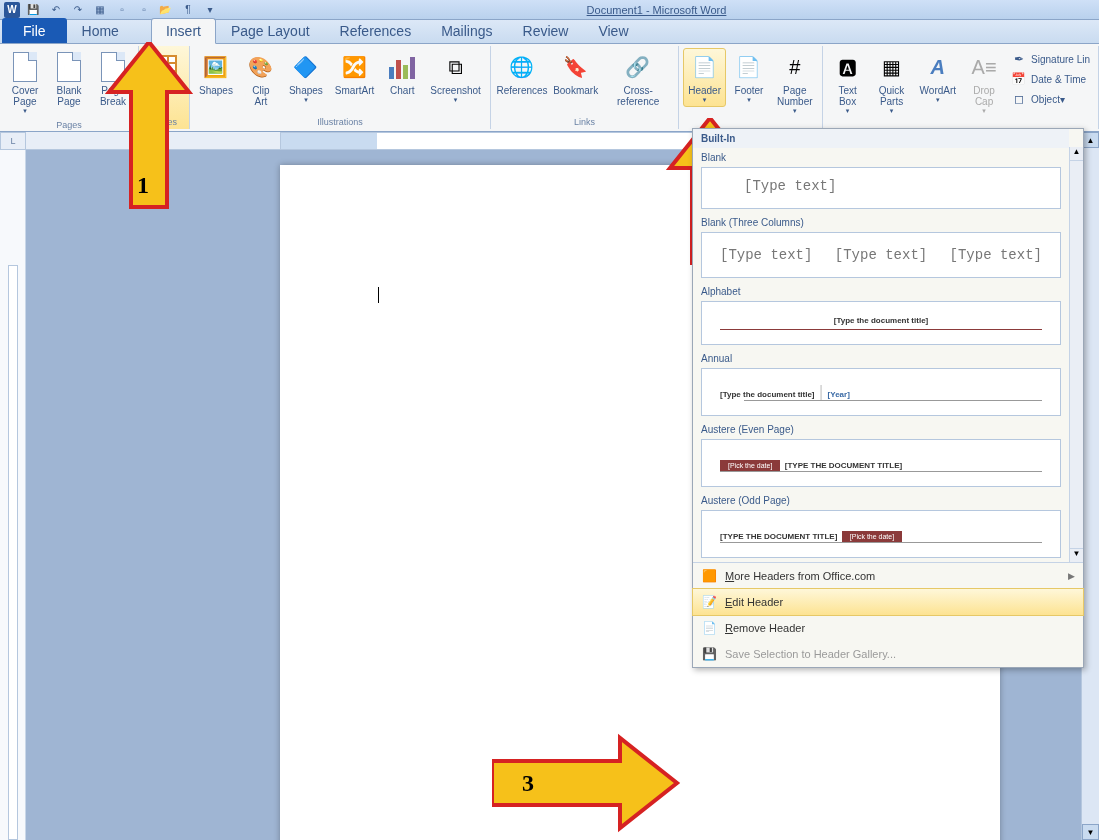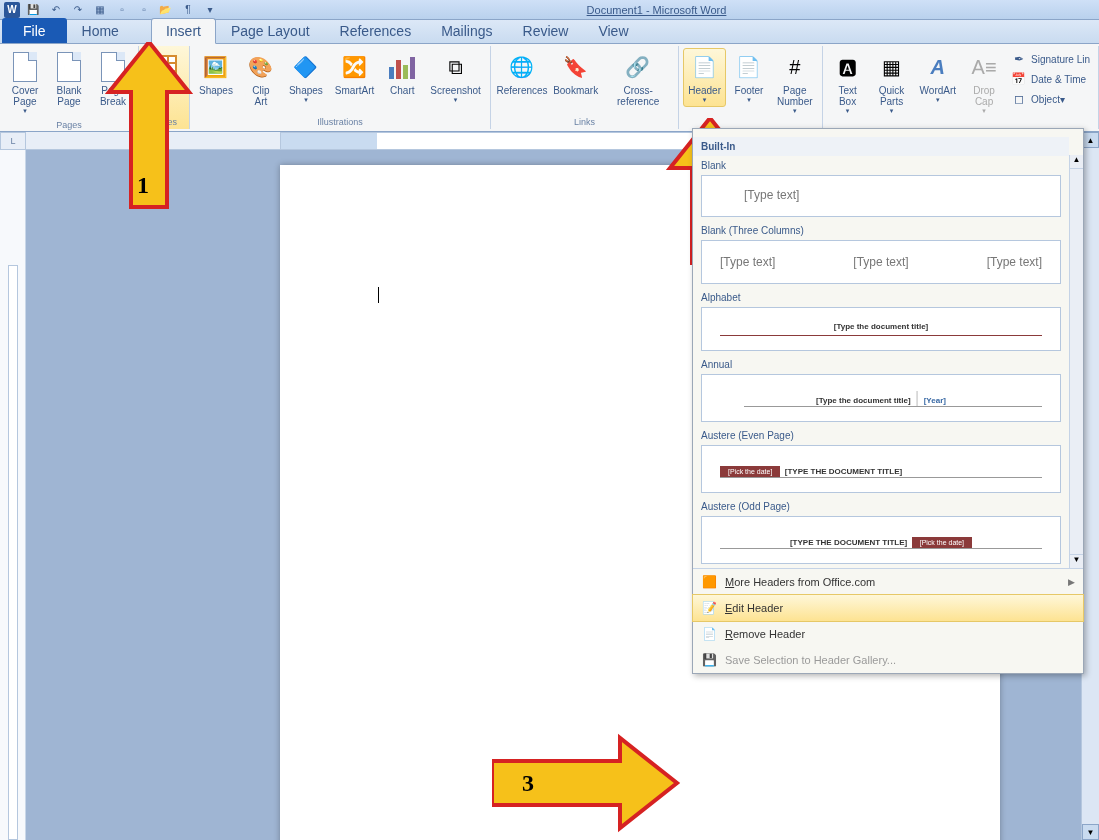--- a/index.html
+++ b/index.html
@@ -49,29 +49,29 @@
 .scroll-up, .scroll-dn { height: 16px; background: #c9dbf0; border: 1px solid #8ba5c8; display: flex; align-items: center; justify-content: center; font-size: 8px; cursor: pointer; }
 .scroll-dn { position: absolute; bottom: 0; width: 100%; }
 
 
 .header-dropdown { position: absolute; left: 692px; top: 128px; width: 392px; background: #f7f7f2; border: 1px solid #9ba7b7; box-shadow: 2px 2px 6px rgba(0,0,0,0.3); z-index: 20; }
 .dd-section-title { font-size: 10px; font-weight: bold; color: #3a5a8a; padding: 4px 8px; background: #eef2f7; }
 .dd-item { padding: 4px 8px; cursor: pointer; }
 .dd-item-label { font-size: 10px; color: #3a5a8a; margin-bottom: 4px; }
 .dd-preview { background: #fff; border: 1px solid #b5c7de; padding: 14px 18px; min-height: 42px; position: relative; }
 .dd-preview.three { display: flex; justify-content: space-between; }
-.dd-preview .ph { font-size: 12px; color: #777; }
+.dd-preview .ph { font-size: 14px; color: #777; font-family: Liberation Mono, monospace; }
 .dd-preview .ph-bold { font-size: 8px; font-weight: bold; color: #333; }
 .dd-preview .center { text-align: center; }
-.dd-preview .right { text-align: center; }
+.dd-preview .right { text-align: left; }
 .dd-preview .line { height: 1px; background: #8b3a3a; margin-top: 4px; }
 .dd-preview .redbar { background: #8b3a3a; color: #fff; font-size: 7px; padding: 2px 8px; display: inline-block; }
 .dd-preview .thinline { height: 1px; background: #999; position: absolute; bottom: 14px; left: 42px; right: 18px; }
 .dd-gallery-scroll { position: absolute; right: 0; top: 18px; width: 14px; bottom: 0; background: #eaeef5; border-left: 1px solid #c5d3e6; }
-.dd-gallery-body { position: relative; max-height: 610px; overflow: hidden; padding-right: 14px; margin-top: 8px; }
+.dd-gallery-body { position: relative; max-height: 610px; overflow: hidden; padding-right: 14px; }
 .dd-footer { border-top: 1px solid #c5d3e6; }
 .dd-footer-item { display: flex; align-items: center; padding: 5px 8px; font-size: 11px; color: #333; cursor: pointer; }
 .dd-footer-item.highlight { background: linear-gradient(#fef7d9, #fde392); border: 1px solid #e6c867; margin: -1px; }
 .dd-footer-item.disabled { color: #9a9a9a; cursor: default; }
 .dd-footer-item .fico { width: 18px; height: 16px; margin-right: 6px; display: inline-flex; align-items: center; justify-content: center; font-size: 12px; }
 .dd-footer-item .arrow-r { margin-left: auto; font-size: 9px; color: #777; }
 .underline-first::first-letter { text-decoration: underline; }
 
 
 .arrow { position: absolute; filter: drop-shadow(0 0 0 transparent); }

